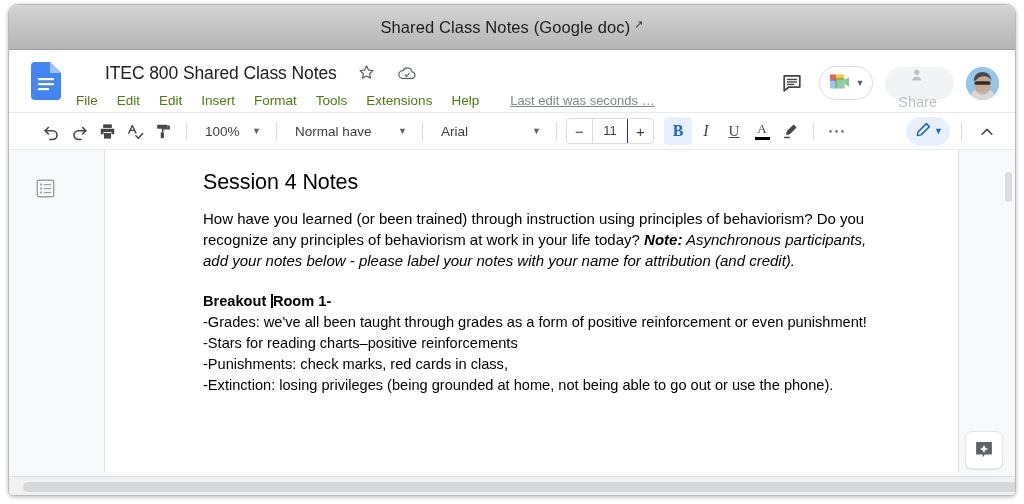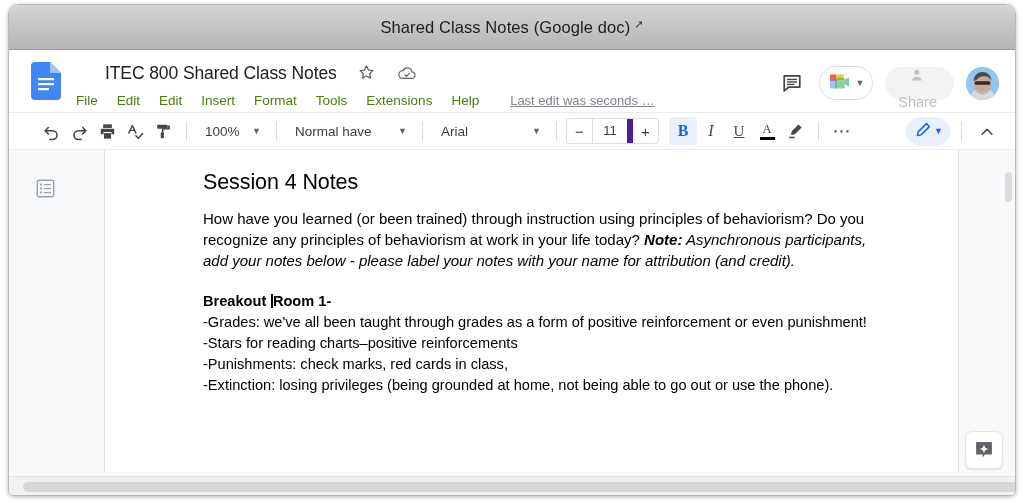--- a/index.html
+++ b/index.html
@@ -211,21 +211,21 @@
   .fs-btn {
     width: 25px; height: 24px;
     display: flex; align-items: center; justify-content: center;
     font-size: 15px; color: #3c4043;
     cursor: pointer;
   }
   .fs-val {
     width: 34px; text-align: center;
     font-size: 13px; color: #3c4043;
     border-left: 1px solid #dadce0;
-    border-right: 6px solid #4c1d95;
+    border-right: 1px solid #4c1d95;
     line-height: 24px;
     height: 24px;
     cursor: text;
   }
   .tb-btn.active { background: #e8f0fe; color: #1967d2; }
   .bold-b { font-weight: bold; font-size: 16px; font-family: "Liberation Serif", serif;}
   .ital-i { font-style: italic; font-size: 16px; font-family: "Liberation Serif", serif;}
   .under-u { font-size: 15px; text-decoration: underline; font-family: "Liberation Serif", serif;}
 
   .toolbar-right {

